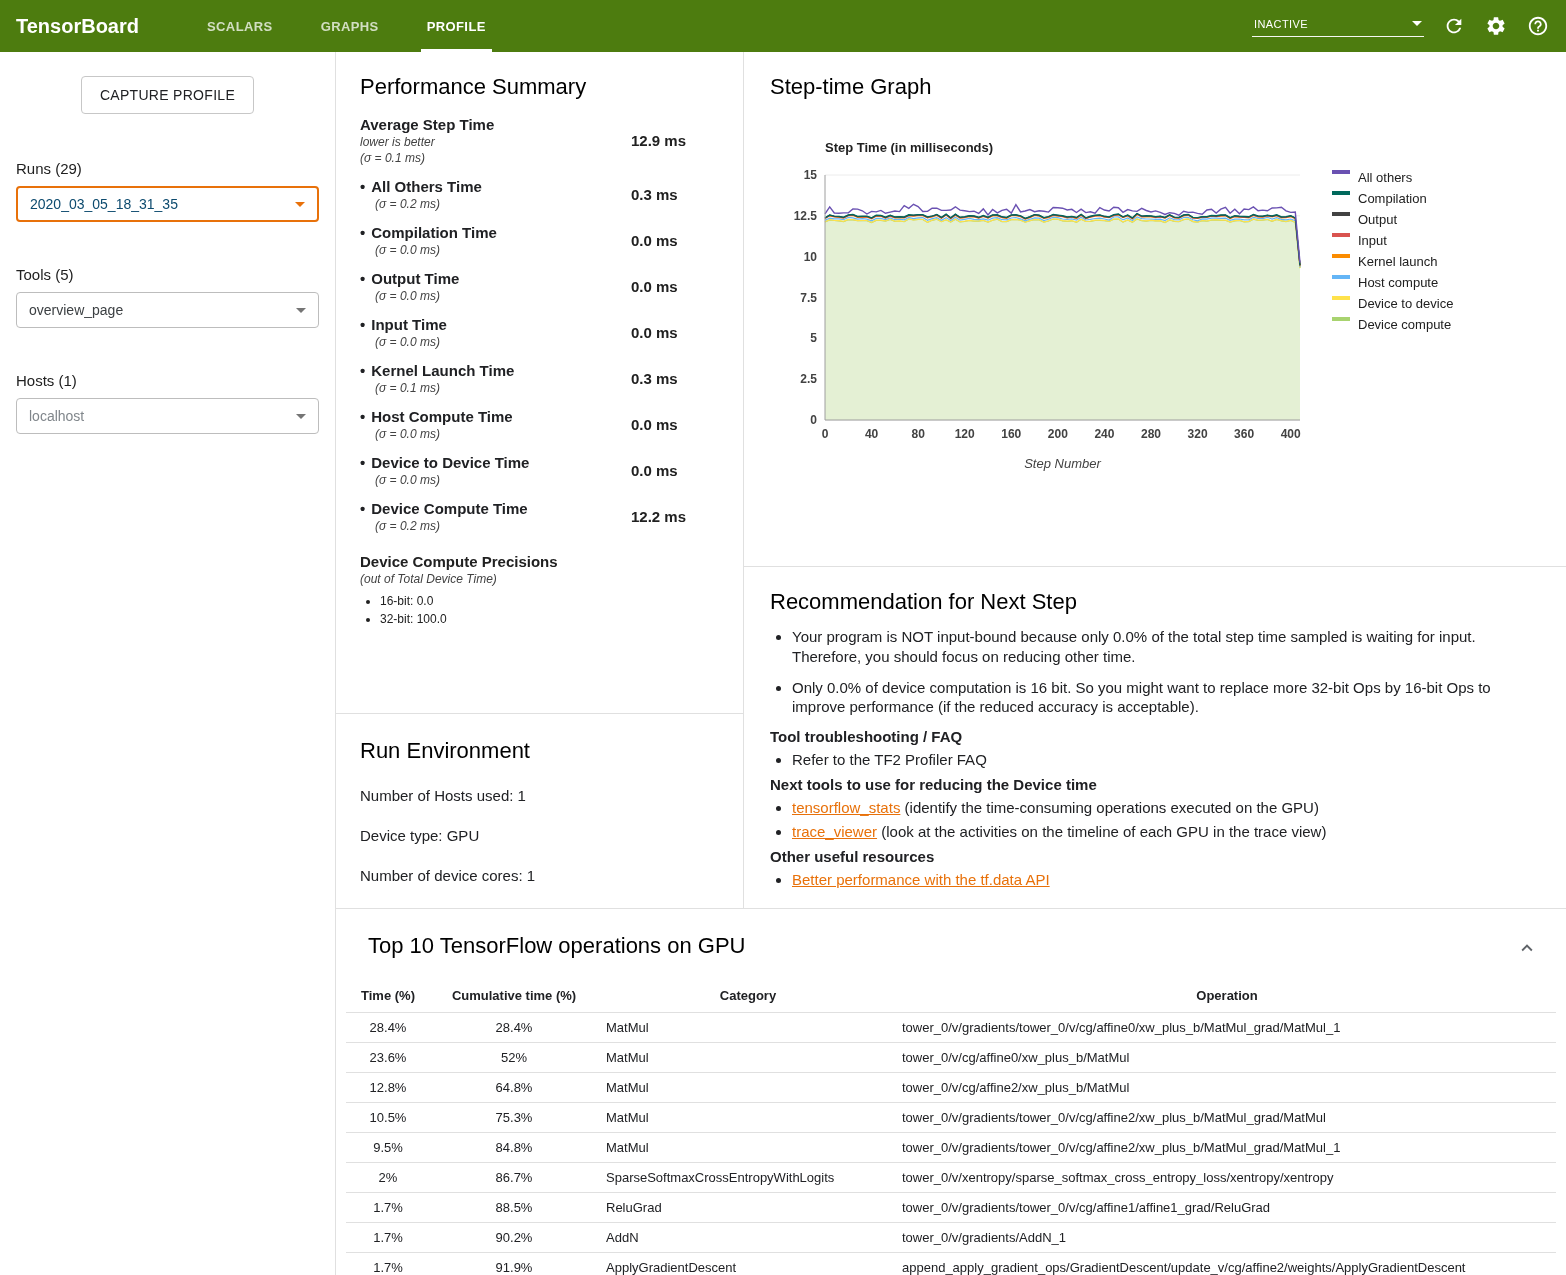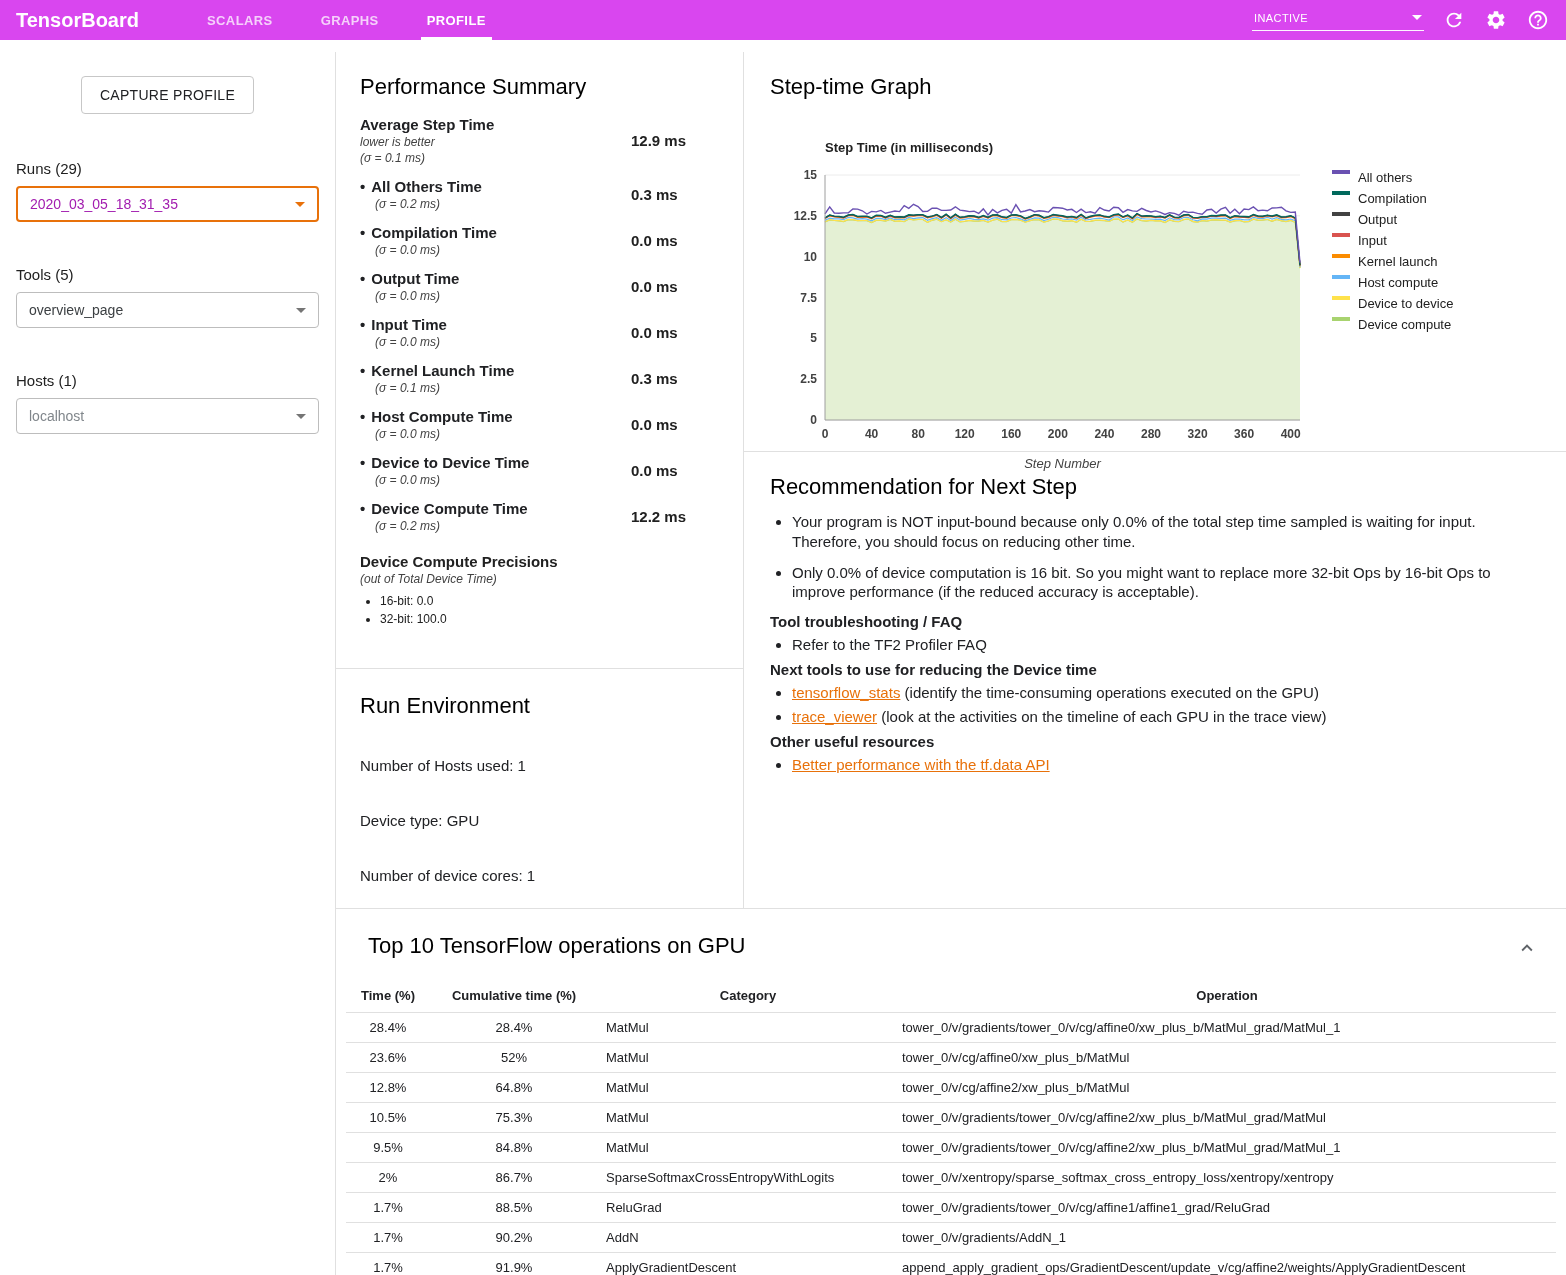--- a/index.html
+++ b/index.html
@@ -2,21 +2,21 @@
 <html><head>
 <meta charset="utf-8">
 <style>
   * { box-sizing: border-box; }
   html,body { margin:0; padding:0; overflow:hidden; }
   body {
     width:1566px; height:1275px; background:#fff; color:#212121;
     font-family:"Liberation Sans", sans-serif; position:relative;
   }
   
-  .header { height:40px; background:#d946ef; display:flex; align-items:stretch; color:#fff; }
+  .header { height:52px; background:#4d7c0f; display:flex; align-items:stretch; color:#fff; }
   .brand { display:flex; align-items:center; font-size:20px; font-weight:bold; padding:0 44px 0 16px; }
   .tabs { display:flex; }
   .tab { display:flex; align-items:center; padding:0 24px; font-size:13px; font-weight:bold;
          letter-spacing:.4px; color:rgba(255,255,255,.75); position:relative; cursor:pointer; }
   .tab.active { color:#fff; }
   .tab.active::after { content:""; position:absolute; left:18px; right:18px; bottom:0; height:3px; background:#fff; }
   .header-right { margin-left:auto; display:flex; align-items:center; gap:18px; padding-right:16px; }
   .status-select { width:172px; display:flex; align-items:center; justify-content:space-between;
                    border-bottom:1px solid rgba(255,255,255,.95); padding:2px 2px 6px 2px;
                    font-size:11px; letter-spacing:.4px; cursor:pointer;margin-left:22px; }
@@ -28,32 +28,32 @@
 
   
   .sidebar { position:absolute; top:52px; left:0; width:335px; height:1253px; background:#fff; }
   .capture-btn { display:block; margin:24px auto 0; background:#fff; border:1px solid #c7c7c7; border-radius:4px;
                  padding:10px 18px; font-size:14px; color:#202124; font-family:inherit; letter-spacing:.3px; cursor:pointer; }
   .side-label { margin:46px 16px 0; font-size:15px; color:#212121; }
   .side-label.mid { margin-top:44px; }
   .dropdown { margin:9px 16px 0; height:36px; border:1px solid #bdbdbd; border-radius:4px;
               display:flex; align-items:center; justify-content:space-between; padding:0 12px;
               font-size:14px; color:#3c4043; cursor:pointer; background:#fff; }
-  .dropdown.highlight { border:2px solid #e8710a; color:#a21caf; }
+  .dropdown.highlight { border:2px solid #e8710a; color:#0c4a6e; }
   .dropdown.dim { color:#80868b; }
 
   
   .main { position:absolute; top:52px; left:335px; width:1231px; height:1223px; display:flex; flex-direction:column; }
   .top-region { display:flex; height:856px; }
   .left-col { width:409px; border-left:1px solid #e0e0e0; border-right:1px solid #e0e0e0;
               display:flex; flex-direction:column; }
   .perf { height:668px; border-bottom:1px solid #e0e0e0; padding:22px 24px; }
   .runenv { flex:1; padding:24px 24px; }
   .right-col { flex:1; display:flex; flex-direction:column; }
-  .graph-sec { height:400px; border-bottom:1px solid #e0e0e0; padding:22px 26px; }
+  .graph-sec { height:515px; border-bottom:1px solid #e0e0e0; padding:22px 26px; }
   .rec-sec { flex:1; padding:22px 26px 0; }
   .bottom-card { flex:1; border-left:1px solid #e0e0e0; border-top:1px solid #e0e0e0; padding:24px 0 0; position:relative; }
 
   .sec-title { font-size:22px; font-weight:400; color:#000; }
 
   
   .metric { display:flex; align-items:center; margin-top:13px; }
   .metric-left { flex:1; }
   .m-name { font-size:15px; font-weight:bold; color:#202124; }
   .dot { margin-right:6px; }
@@ -61,21 +61,21 @@
   .m-sub.ind { margin-left:15px; }
   .m-val { flex:0 0 88px; font-size:15px; font-weight:bold; }
   .avg-block { margin-top:16px; }
   .prec { margin-top:20px; }
   .prec-title { font-size:15px; font-weight:bold; }
   .prec-note { font-size:12px; font-style:italic; color:#424242; margin-top:2px; }
   .prec-list { margin:8px 0 0; padding-left:20px; }
   .prec-list li { font-size:12px; margin-bottom:4px; }
 
   
-  .env-line { margin-top:38px; font-size:15px; color:#202124; }
+  .env-line { margin-top:23px; font-size:15px; color:#202124; }
 
   
   .chart-wrap { display:flex; margin-top:40px; }
   .chart-area { margin-left:10px; }
   .chart-title { font-size:13px; font-weight:bold; margin:0 0 8px 45px; color:#212121; }
   .legend { display:flex; flex-direction:column; margin-left:12px; margin-top:30px; }
   .legend-item { display:flex; align-items:flex-start; gap:8px; height:21px; font-size:13px; color:#212121; }
   .swatch { width:18px; height:4px; display:inline-block; }
 
   

